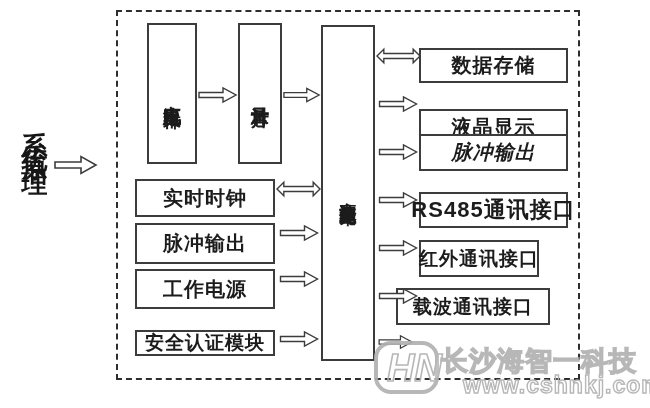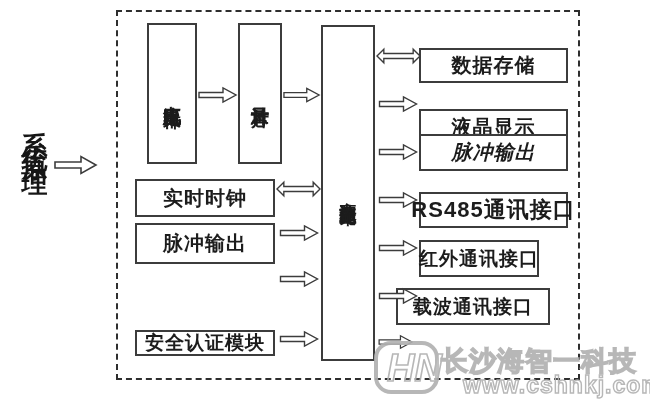--- a/index.html
+++ b/index.html
@@ -48,20 +48,21 @@
 
   <svg class="abs arrow-svg" style="left:198px;top:86px;" width="40" height="18" viewBox="0 0 40 18">
     <polygon points="1,6.5 25,6.5 25,2 38,9 25,16 25,11.5 1,11.5" fill="#fff" stroke="#3c3c3c" stroke-width="1.4"></polygon>
   </svg>
   <svg class="abs arrow-svg" style="left:283px;top:86px;" width="38" height="18" viewBox="0 0 40 18">
     <polygon points="1,6.5 25,6.5 25,2 38,9 25,16 25,11.5 1,11.5" fill="#fff" stroke="#3c3c3c" stroke-width="1.4"></polygon>
   </svg>
 
   <div class="abs box hlabel" style="left:135px;top:170px;width:140px;height:38px;">实时时钟</div>
   <div class="abs box hlabel" style="left:135px;top:214px;width:140px;height:41px;">脉冲输出</div>
+  <div class="abs box hlabel" style="left:135px;top:260px;width:140px;height:40px;">工作电源</div>
   <div class="abs box hlabel" style="left:135px;top:321px;width:140px;height:26px;font-size:19px;">安全认证模块</div>
 
   <svg class="abs arrow-svg" style="left:276px;top:180px;" width="45" height="18" viewBox="0 0 46 18">
     <polygon points="8,2 1,9 8,16 8,11.5 38,11.5 38,16 45,9 38,2 38,6.5 8,6.5" fill="#fff" stroke="#3c3c3c" stroke-width="1.4"></polygon>
   </svg>
   <svg class="abs arrow-svg" style="left:278px;top:224px;" width="43" height="18" viewBox="0 0 40 18">
     <polygon points="1,6.5 25,6.5 25,2 38,9 25,16 25,11.5 1,11.5" fill="#fff" stroke="#3c3c3c" stroke-width="1.4"></polygon>
   </svg>
   <svg class="abs arrow-svg" style="left:278px;top:270px;" width="43" height="18" viewBox="0 0 40 18">
     <polygon points="1,6.5 25,6.5 25,2 38,9 25,16 25,11.5 1,11.5" fill="#fff" stroke="#3c3c3c" stroke-width="1.4"></polygon>

